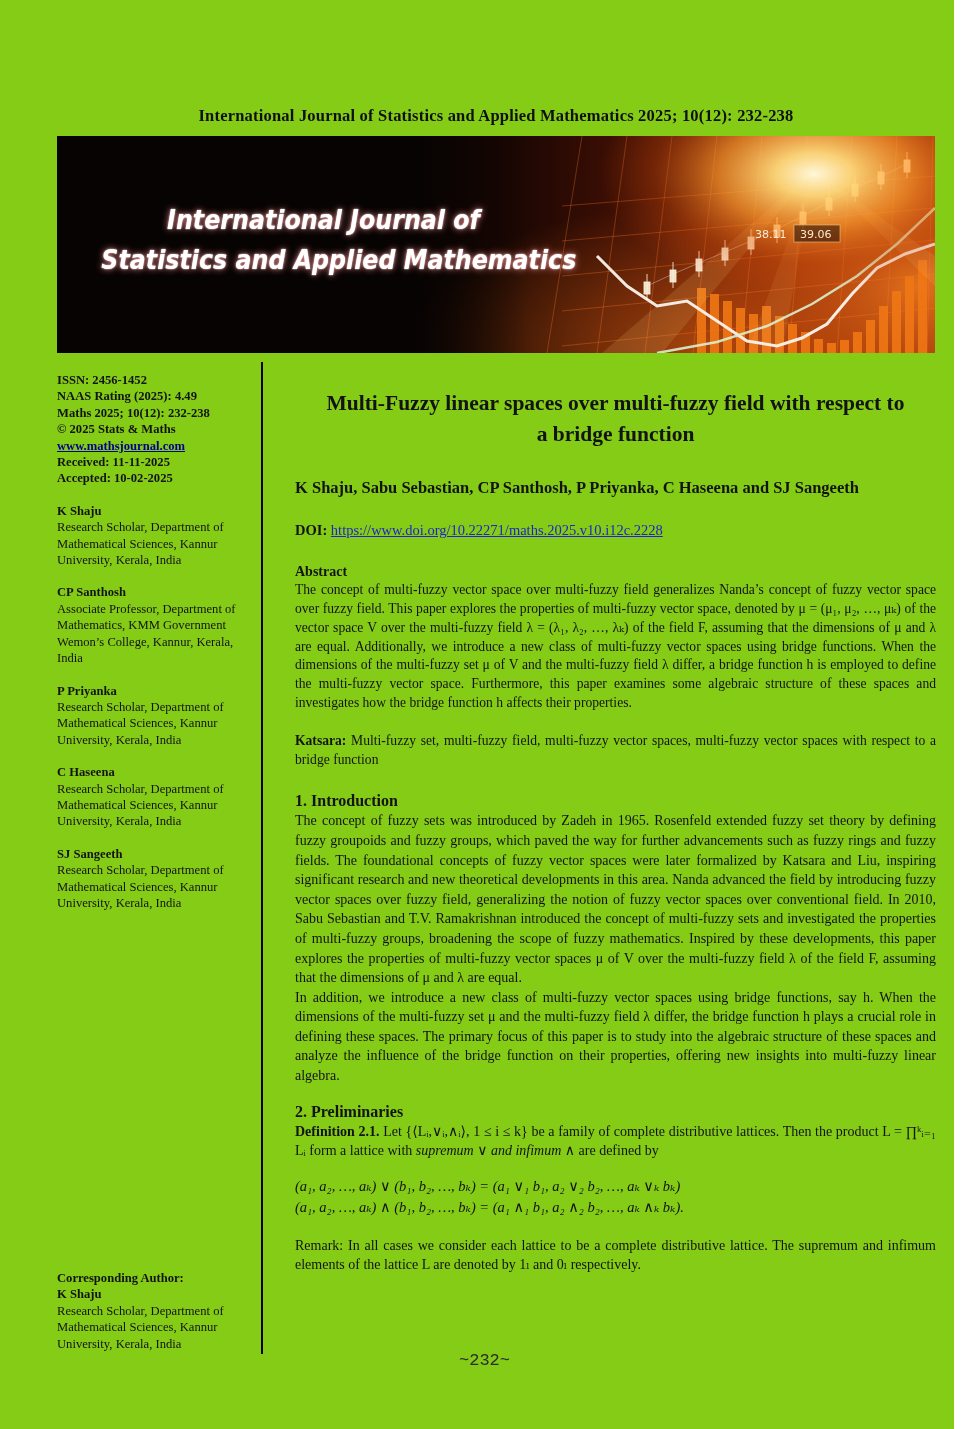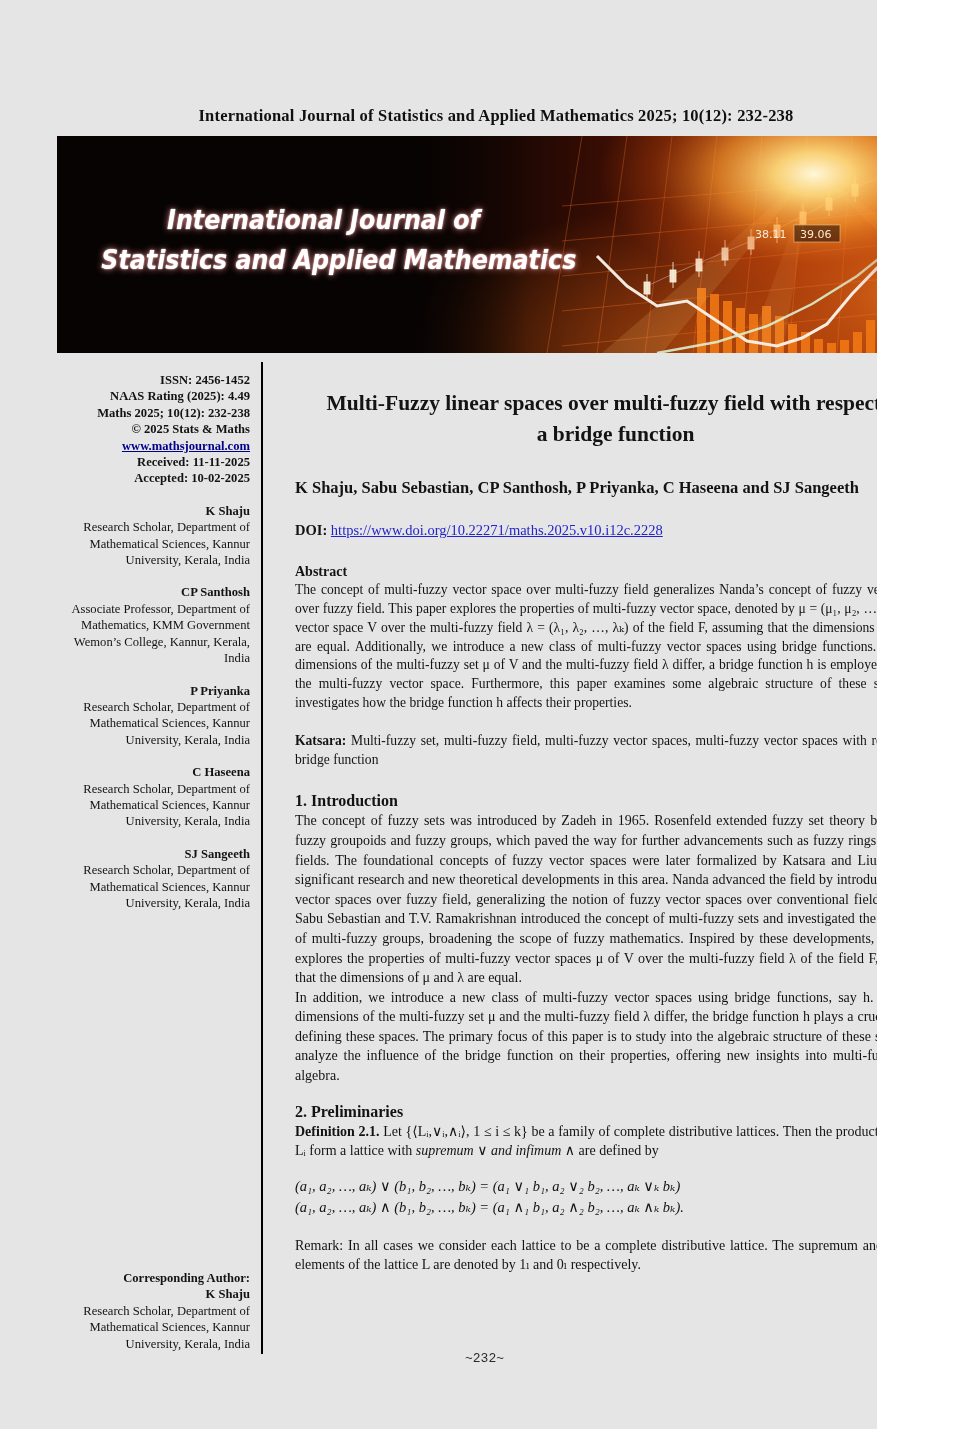--- a/index.html
+++ b/index.html
@@ -1,35 +1,35 @@
 <!DOCTYPE html>
 <html><head>
 <meta charset="utf-8">
 <style>
   html,body { margin:0; padding:0; background:#ffffff; }
   body { width:969px; height:1429px; font-family:"Liberation Serif","DejaVu Serif",serif; color:#131313; }
-  .page { position:relative; width:877px; height:1429px; background:#e5e5e5; overflow:hidden; }
+  .page { position:relative; width:954px; height:1429px; background:#84cc16; overflow:hidden; }
 
   .page-header { position:absolute; top:106px; left:57px; width:878px; text-align:center;
     font-weight:bold; font-size:16.5px; letter-spacing:.2px; color:#101010; }
 
   
   .banner { position:absolute; left:57px; top:136px; width:878px; height:217px; background:#070302; overflow:hidden; }
   .banner svg { position:absolute; left:0; top:0; }
   .banner-title { position:absolute; left:14px; top:64px; width:505px; text-align:center; color:#ffffff;
     font-family:"DejaVu Sans","Liberation Sans",sans-serif; font-style:italic; font-weight:bold;
     transform:scaleX(.88); transform-origin:50% 50%;
     text-shadow:0 0 8px rgba(255,150,150,.9), 0 0 2px #ffffff; }
   .banner-title .bl { font-size:27px; line-height:40px; white-space:nowrap; }
 
   
   .divider { position:absolute; left:261px; top:362px; width:2px; height:992px; background:#000; }
 
   .sidebar { position:absolute; left:57px; top:372px; width:193px; height:982px;
-    font-size:12.6px; line-height:16.4px; color:#131313;text-align:right; }
+    font-size:12.6px; line-height:16.4px; color:#131313; }
   .meta { font-weight:bold; }
   .meta .site { color:#00008b; text-decoration:underline; cursor:pointer; }
   .author-block { margin-top:16px; }
   .author-block .name { font-weight:bold; }
   .author-block .aff { font-weight:normal; }
   .corr { position:absolute; left:0; bottom:2px; }
   .corr .lbl, .corr .name { font-weight:bold; }
   .corr .aff { font-weight:normal; }
 
   .main { position:absolute; left:295px; top:374px; width:641px; font-size:14px; line-height:19.6px; }
@@ -42,21 +42,21 @@
   .abs-p { margin:0; font-size:13.6px; line-height:18.8px; text-align:justify; }
   .kw { margin:19px 0 0; font-size:13.6px; line-height:18.8px; text-align:justify; }
   .b { font-weight:bold; }
   .main h2 { margin:21px 0 0; font-size:16px; line-height:21px; font-weight:bold; }
   .main h2.tight { margin-top:15px; }
   .bodyp { margin:0; text-align:justify; }
   .eq-block { margin-top:15px; font-size:14.5px; line-height:21.5px; font-style:italic; }
   .remark { margin-top:17px; }
 
   .page-footer { position:absolute; top:1351px; left:0; width:969px; text-align:center;
-    font-family:"Liberation Mono","DejaVu Sans Mono",monospace; font-size:13px; color:#2b2b2b; }
+    font-family:"Liberation Mono","DejaVu Sans Mono",monospace; font-size:17px; color:#2b2b2b; }
 </style>
 </head>
 <body>
 
 <div class="page">
 
   <div class="page-header">International Journal of Statistics and Applied Mathematics 2025; 10(12): 232-238</div>
 
   <div class="banner">
     <svg width="878" height="217" viewBox="0 0 878 217">

